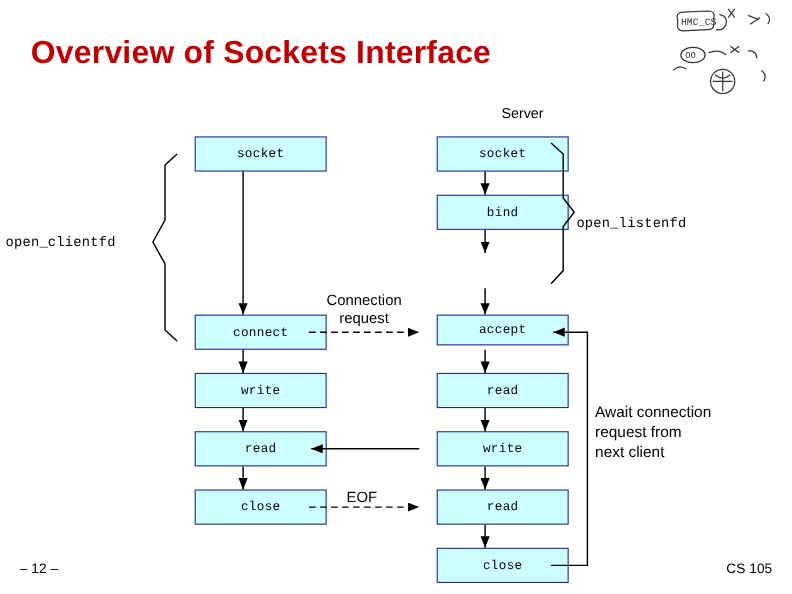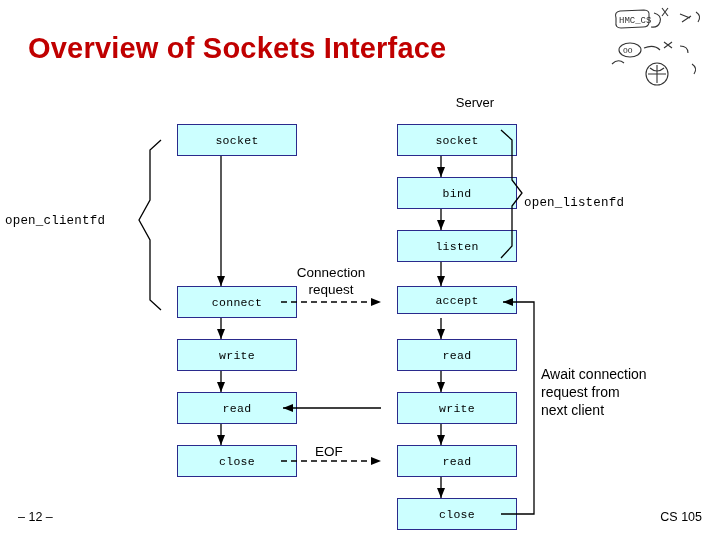--- a/index.html
+++ b/index.html
@@ -131,21 +131,20 @@
   <div class="col-head" style="left:415px; top:95px; width:120px; text-align:center;">Server</div>
 
   <div class="node" style="left:161px; top:124px; width:120px; height:32px;">socket</div>
   <div class="node" style="left:161px; top:286px; width:120px; height:32px;">connect</div>
   <div class="node" style="left:161px; top:339px; width:120px; height:32px;">write</div>
   <div class="node" style="left:161px; top:392px; width:120px; height:32px;">read</div>
   <div class="node" style="left:161px; top:445px; width:120px; height:32px;">close</div>
 
   <div class="node" style="left:381px; top:124px; width:120px; height:32px;">socket</div>
   <div class="node" style="left:381px; top:177px; width:120px; height:32px;">bind</div>
-  <div class="node" style="left:381px; top:230px; width:120px; height:32px;">listen</div>
   <div class="node" style="left:381px; top:286px; width:120px; height:28px;">accept</div>
   <div class="node" style="left:381px; top:339px; width:120px; height:32px;">read</div>
   <div class="node" style="left:381px; top:392px; width:120px; height:32px;">write</div>
   <div class="node" style="left:381px; top:445px; width:120px; height:32px;">read</div>
   <div class="node" style="left:381px; top:498px; width:120px; height:32px;">close</div>
 
   <div class="label-mono" style="left:5px; top:214px;">open_clientfd</div>
   <div class="label-mono" style="left:524px; top:186px;margin-top:10px;">open_listenfd</div>
 
   <div class="label-sans" style="left:281px; top:264px; width:100px; text-align:center;">Connection</div>

